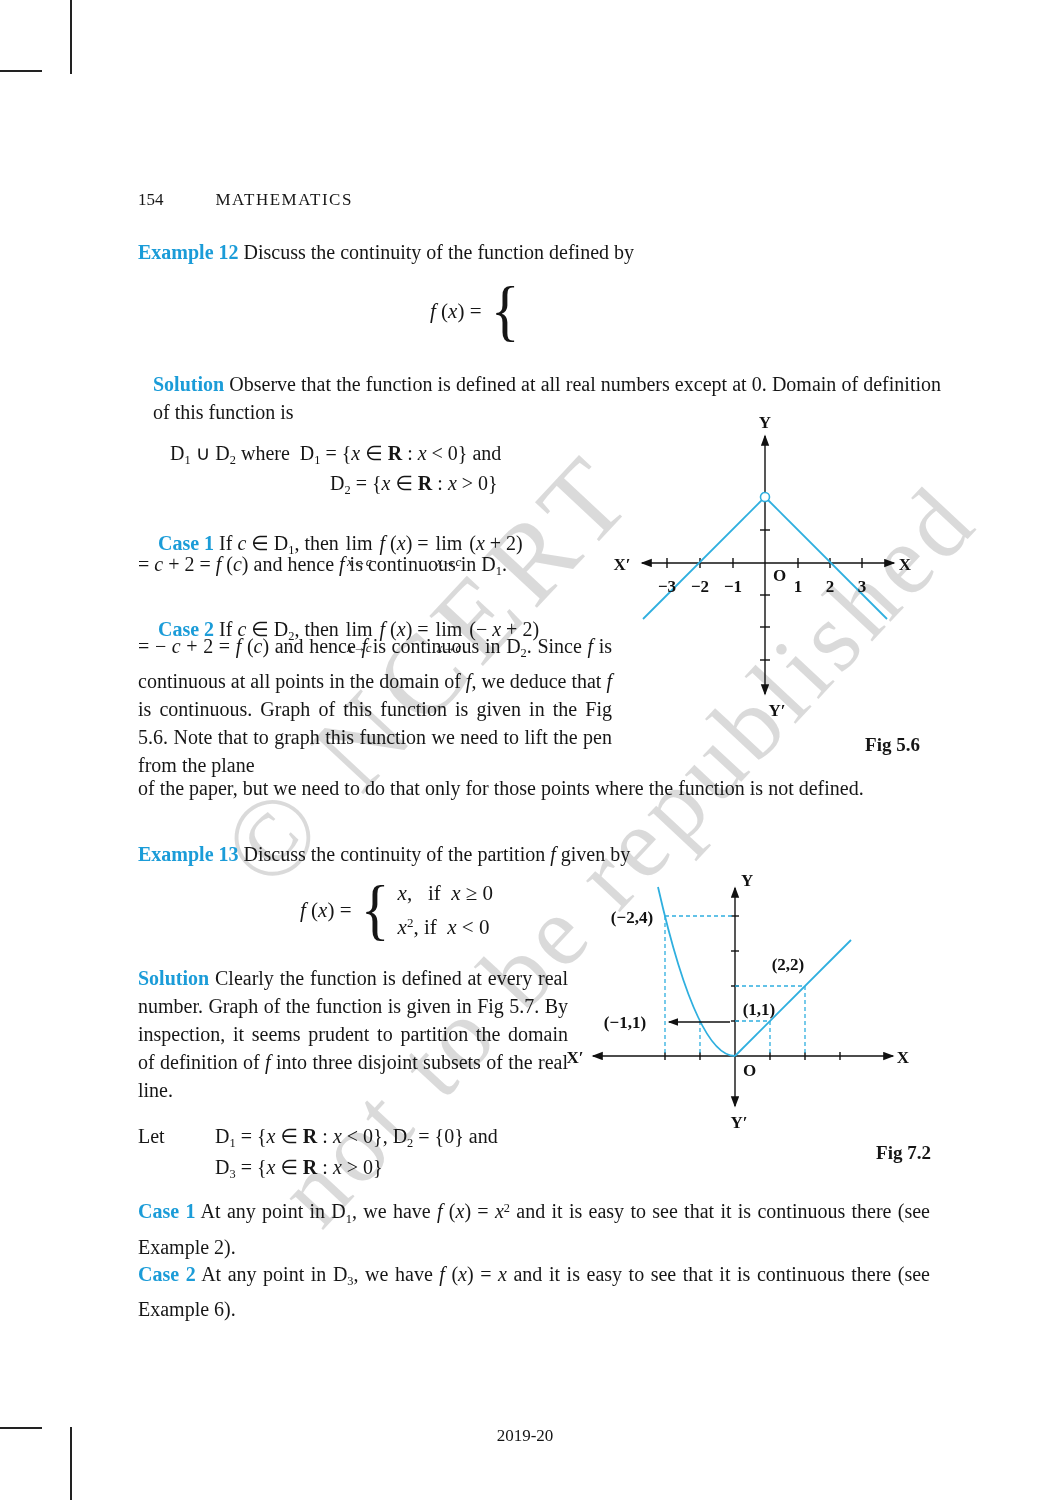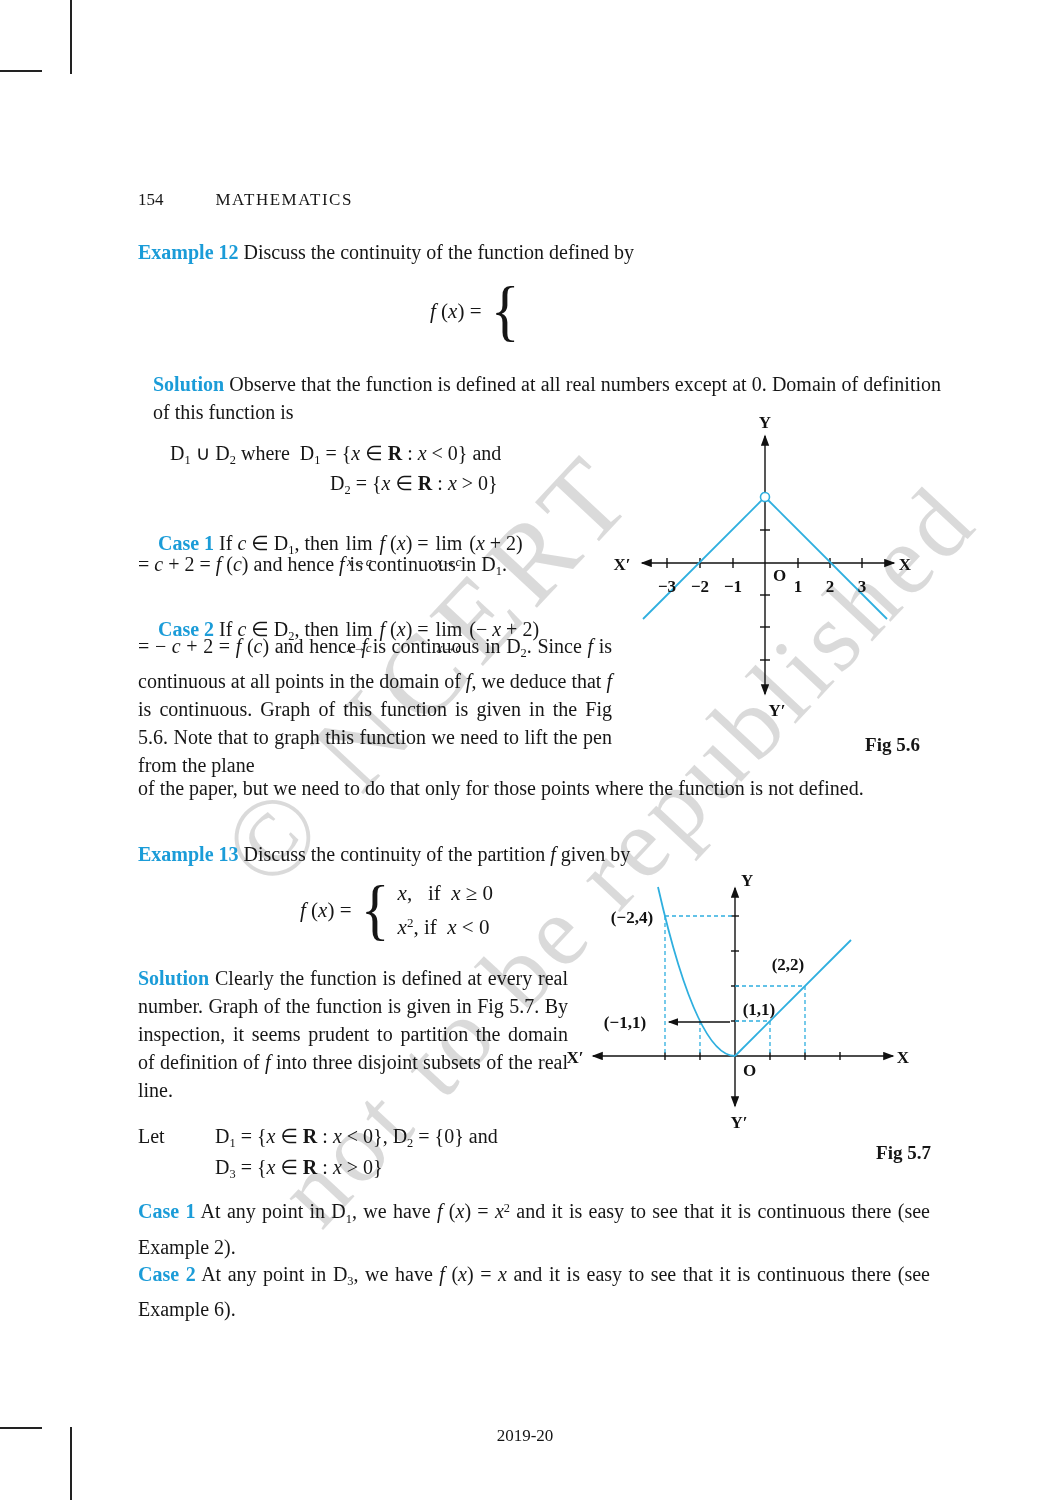--- a/index.html
+++ b/index.html
@@ -211,18 +211,18 @@
       <text x="77" y="57" text-anchor="middle">(−2,4)</text>
       <text x="233" y="104" text-anchor="middle">(2,2)</text>
       <text x="204" y="149" text-anchor="middle">(1,1)</text>
       <text x="70" y="162" text-anchor="middle">(−1,1)</text>
       <text x="186" y="20" text-anchor="start">Y</text>
       <text x="184" y="262" text-anchor="middle">Y′</text>
       <text x="20" y="197" text-anchor="middle">X′</text>
       <text x="348" y="197" text-anchor="middle">X</text>
       <text x="188" y="210" text-anchor="start">O</text>
     </svg>
-    <div class="fig-caption" style="margin-top:2px;transform:translateX(16px);">Fig 5.7</div>
+    <div class="fig-caption" style="margin-top:2px;transform:translateX(16px);">Fig 7.2</div>
   </div>
 
   <div class="footer">2019-20</div>
 
 </div>
 
 </body></html>

